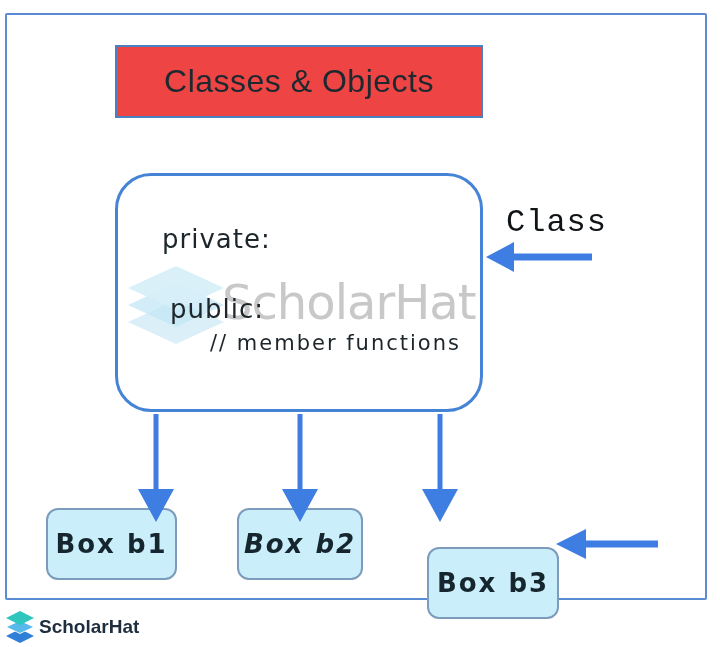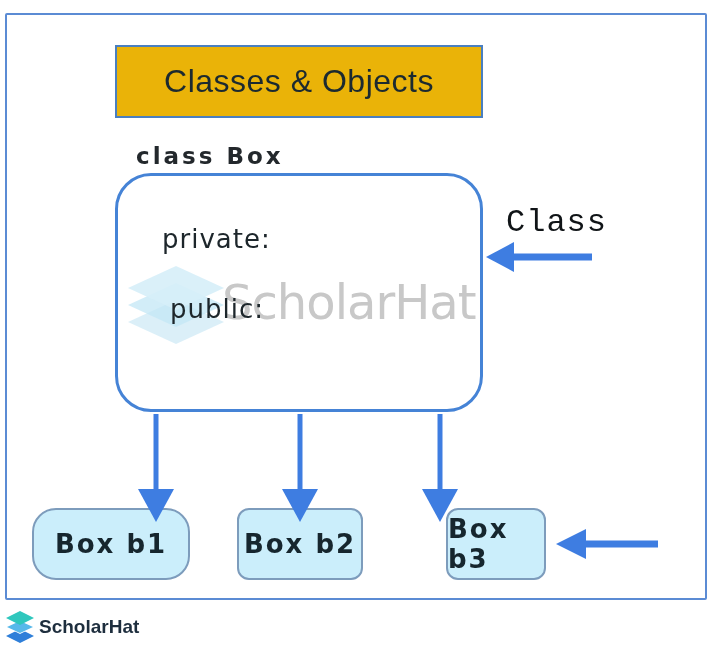--- a/index.html
+++ b/index.html
@@ -6,21 +6,21 @@
   .canvas{
     position:relative;width:720px;height:647px;background:#ffffff;overflow:hidden;
     font-family:"DejaVu Sans",sans-serif;
   }
   .frame{
     position:absolute;left:5px;top:13px;width:698px;height:583px;
     border:2px solid #5b8bd4;background:#ffffff;border-radius:2px;
   }
   .title-box{
     position:absolute;left:115px;top:45px;width:368px;height:73px;
-    background:#eab308;border:2px solid #4a7fc0;box-sizing:border-box;
+    background:#ef4444;border:2px solid #4a7fc0;box-sizing:border-box;
     display:flex;align-items:center;justify-content:center;
   }
   .title-box span{
     font-family:"Liberation Sans",sans-serif;font-size:32px;color:#1c2a30;letter-spacing:.5px;
   }
   .class-label{
     position:absolute;left:136px;top:143px;font-size:23px;font-weight:bold;
     color:#23282c;letter-spacing:3px;
   }
   .class-box{
@@ -44,53 +44,53 @@
   .annot-objects{
     position:absolute;left:579px;top:502px;font-size:26px;font-weight:bold;
     color:#101417;letter-spacing:1px;
   }
   .obj-box{
     position:absolute;top:508px;height:72px;background:#cbeefb;
     border:2px solid #7d9cbc;border-radius:12px;box-sizing:border-box;
     display:flex;align-items:center;justify-content:center;
   }
   .obj-box span{font-size:26px;font-weight:bold;color:#16262e;letter-spacing:2px;}
-  .obj-b1{left:32px;width:158px;border-radius:24px;}
-  .obj-b2{left:237px;width:126px;}
-  .obj-b3{left:446px;width:100px;}
+  .obj-b1{left:46px;width:131px;}
+  .obj-b2{left:237px;width:126px;font-style:italic;}
+  .obj-b3{left:427px;width:132px;margin-top:39px;}
   .arrow-layer{position:absolute;left:0;top:0;width:720px;height:647px;pointer-events:none;}
   .footer-logo{position:absolute;left:6px;top:611px;display:flex;align-items:center;gap:5px;}
   .footer-text{
     font-family:"Liberation Sans",sans-serif;font-size:19px;font-weight:bold;color:#1e2e3e;
   }
 </style>
 </head>
 <body>
 
 <div class="canvas">
 
   <div class="frame"></div>
 
   <div class="title-box">
     <span>Classes &amp; Objects</span>
   </div>
 
-  <div class="class-label">class Box</div>
 
   <div class="class-box"></div>
 
   <svg class="wm-logo" width="96" height="82" viewBox="0 0 96 82">
     <polygon points="48,34 96,56 48,78 0,56" fill="#cfeaf6" opacity="0.75"></polygon>
     <polygon points="48,17 96,39 48,61 0,39" fill="#c3e7f5" opacity="0.75"></polygon>
     <polygon points="48,0 96,22 48,44 0,22" fill="#d6eef8" opacity="0.9"></polygon>
   </svg>
   <div class="wm-text">ScholarHat</div>
 
   <div class="code-line kw" style="left:162px;top:224px;">private:</div>
   <div class="code-line kw" style="left:170px;top:294px;">public:</div>
+  <div class="code-line cmt" style="left:210px;top:331px;">// member functions</div>
 
   <div class="annot-class">Class</div>
 
   <div class="obj-box obj-b1">
     <span>Box b1</span>
   </div>
   <div class="obj-box obj-b2">
     <span>Box b2</span>
   </div>
   <div class="obj-box obj-b3">

